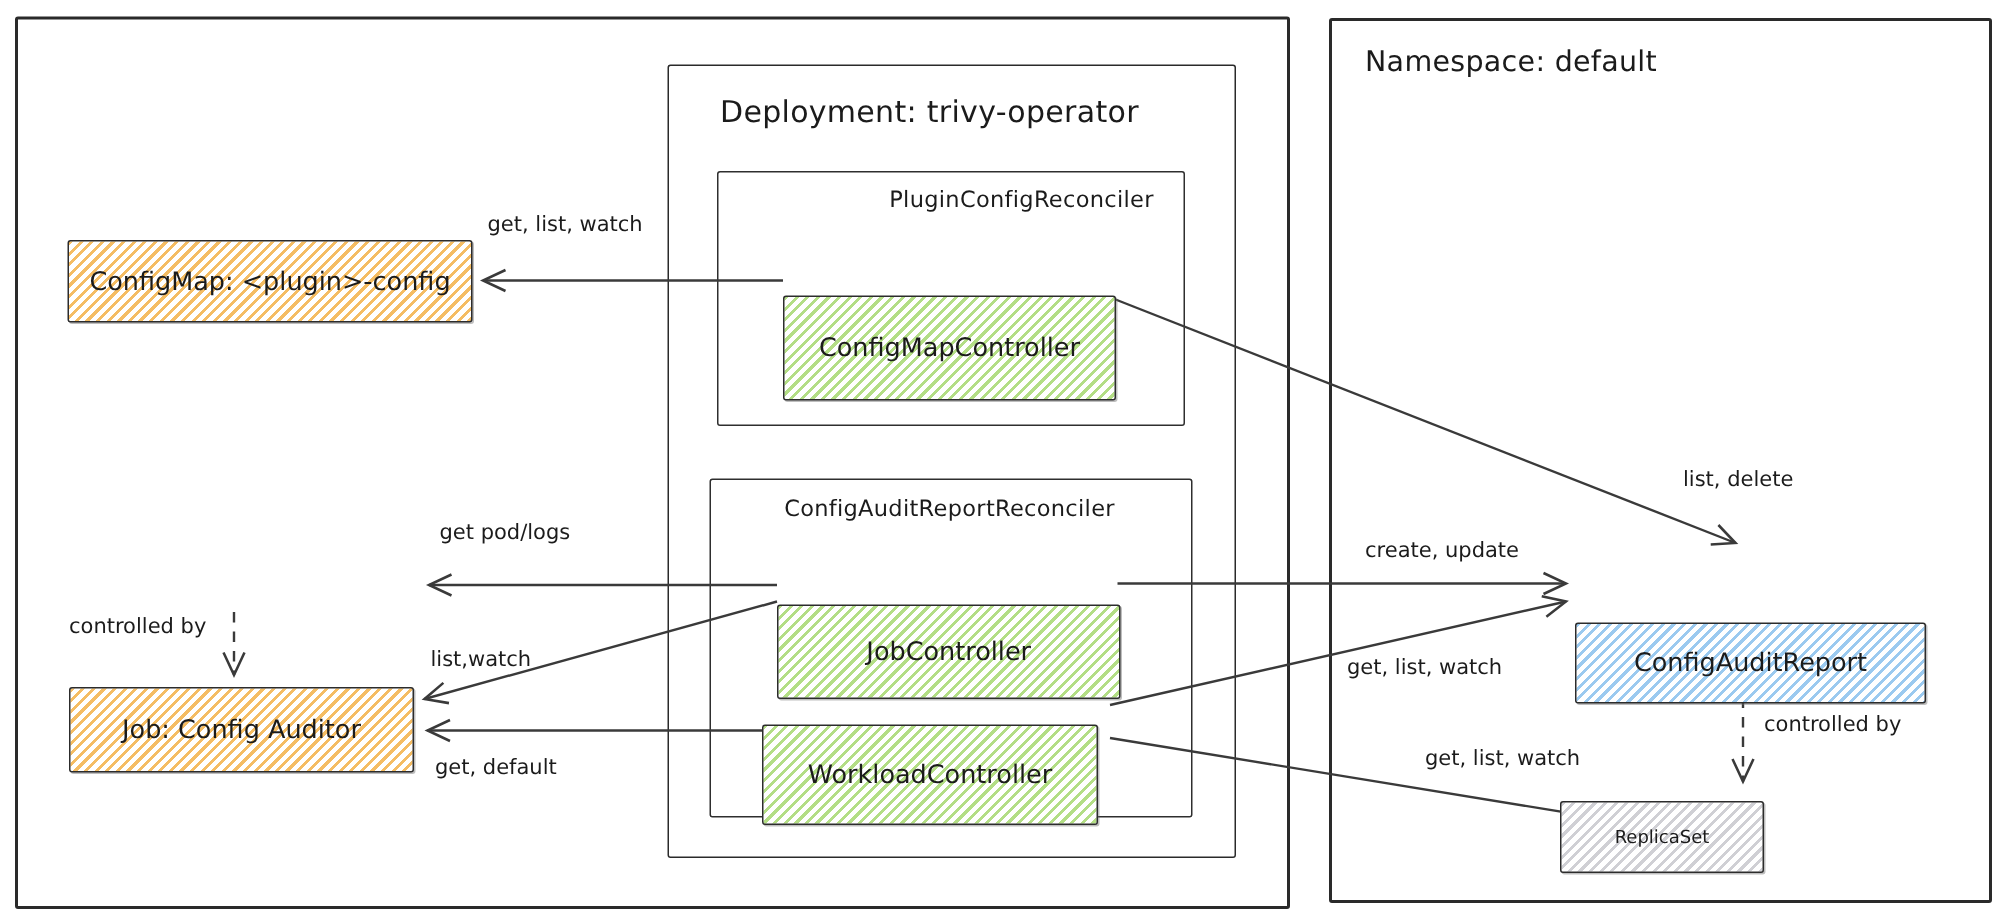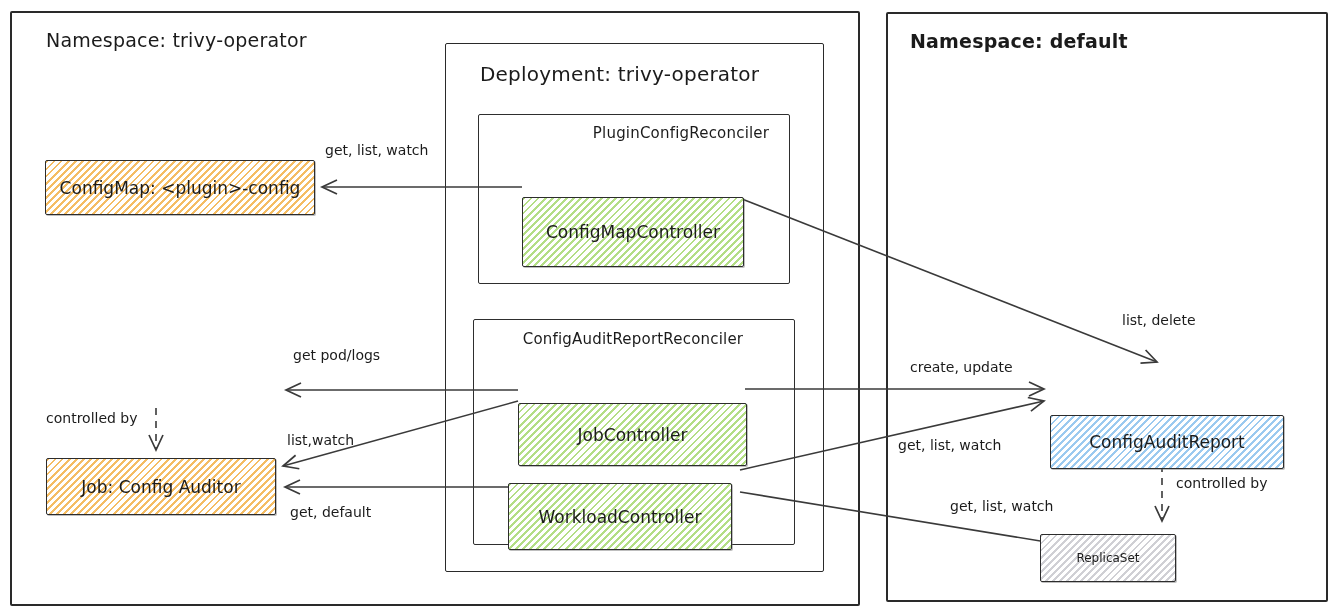--- a/index.html
+++ b/index.html
@@ -82,22 +82,21 @@
 <body>
 
 <div class="canvas">
 
   <div class="container" style="left:10px; top:11px; width:846px; height:591px;"></div>
   <div class="container" style="left:886px; top:12px; width:438px; height:586px;"></div>
   <div class="container" style="left:445px; top:43px; width:377px; height:527px; border-width:1.8px;"></div>
   <div class="group" style="left:478px; top:114px; width:310px; height:168px;"></div>
   <div class="group" style="left:473px; top:319px; width:320px; height:224px;"></div>
 
-  <div class="clabel ns-label" style="left:46px; top:29px;">Namespace: trivy-operator</div>
-  <div class="clabel ns-label" style="left:910px; top:30px;font-weight:bold;">Namespace: default</div>
+  <div class="clabel ns-label" style="left:910px; top:30px;">Namespace: default</div>
   <div class="clabel dep-label" style="left:480px; top:62px;">Deployment: trivy-operator</div>
   <div class="clabel rec-label" style="left:478px; top:124px; width:310px;padding-left:48px;">PluginConfigReconciler</div>
   <div class="clabel rec-label" style="left:473px; top:330px; width:320px;">ConfigAuditReportReconciler</div>
 
   <svg class="edges" width="1332" height="615" viewBox="0 0 1332 615">
     <defs>
       <marker id="ah" markerUnits="userSpaceOnUse" markerWidth="20" markerHeight="18" viewBox="0 0 20 18" refX="17" refY="9" orient="auto">
         <path d="M2,2 L17,9 L2,16" fill="none" stroke="#3a3a3a" stroke-width="1.7"></path>
       </marker>
     </defs>

